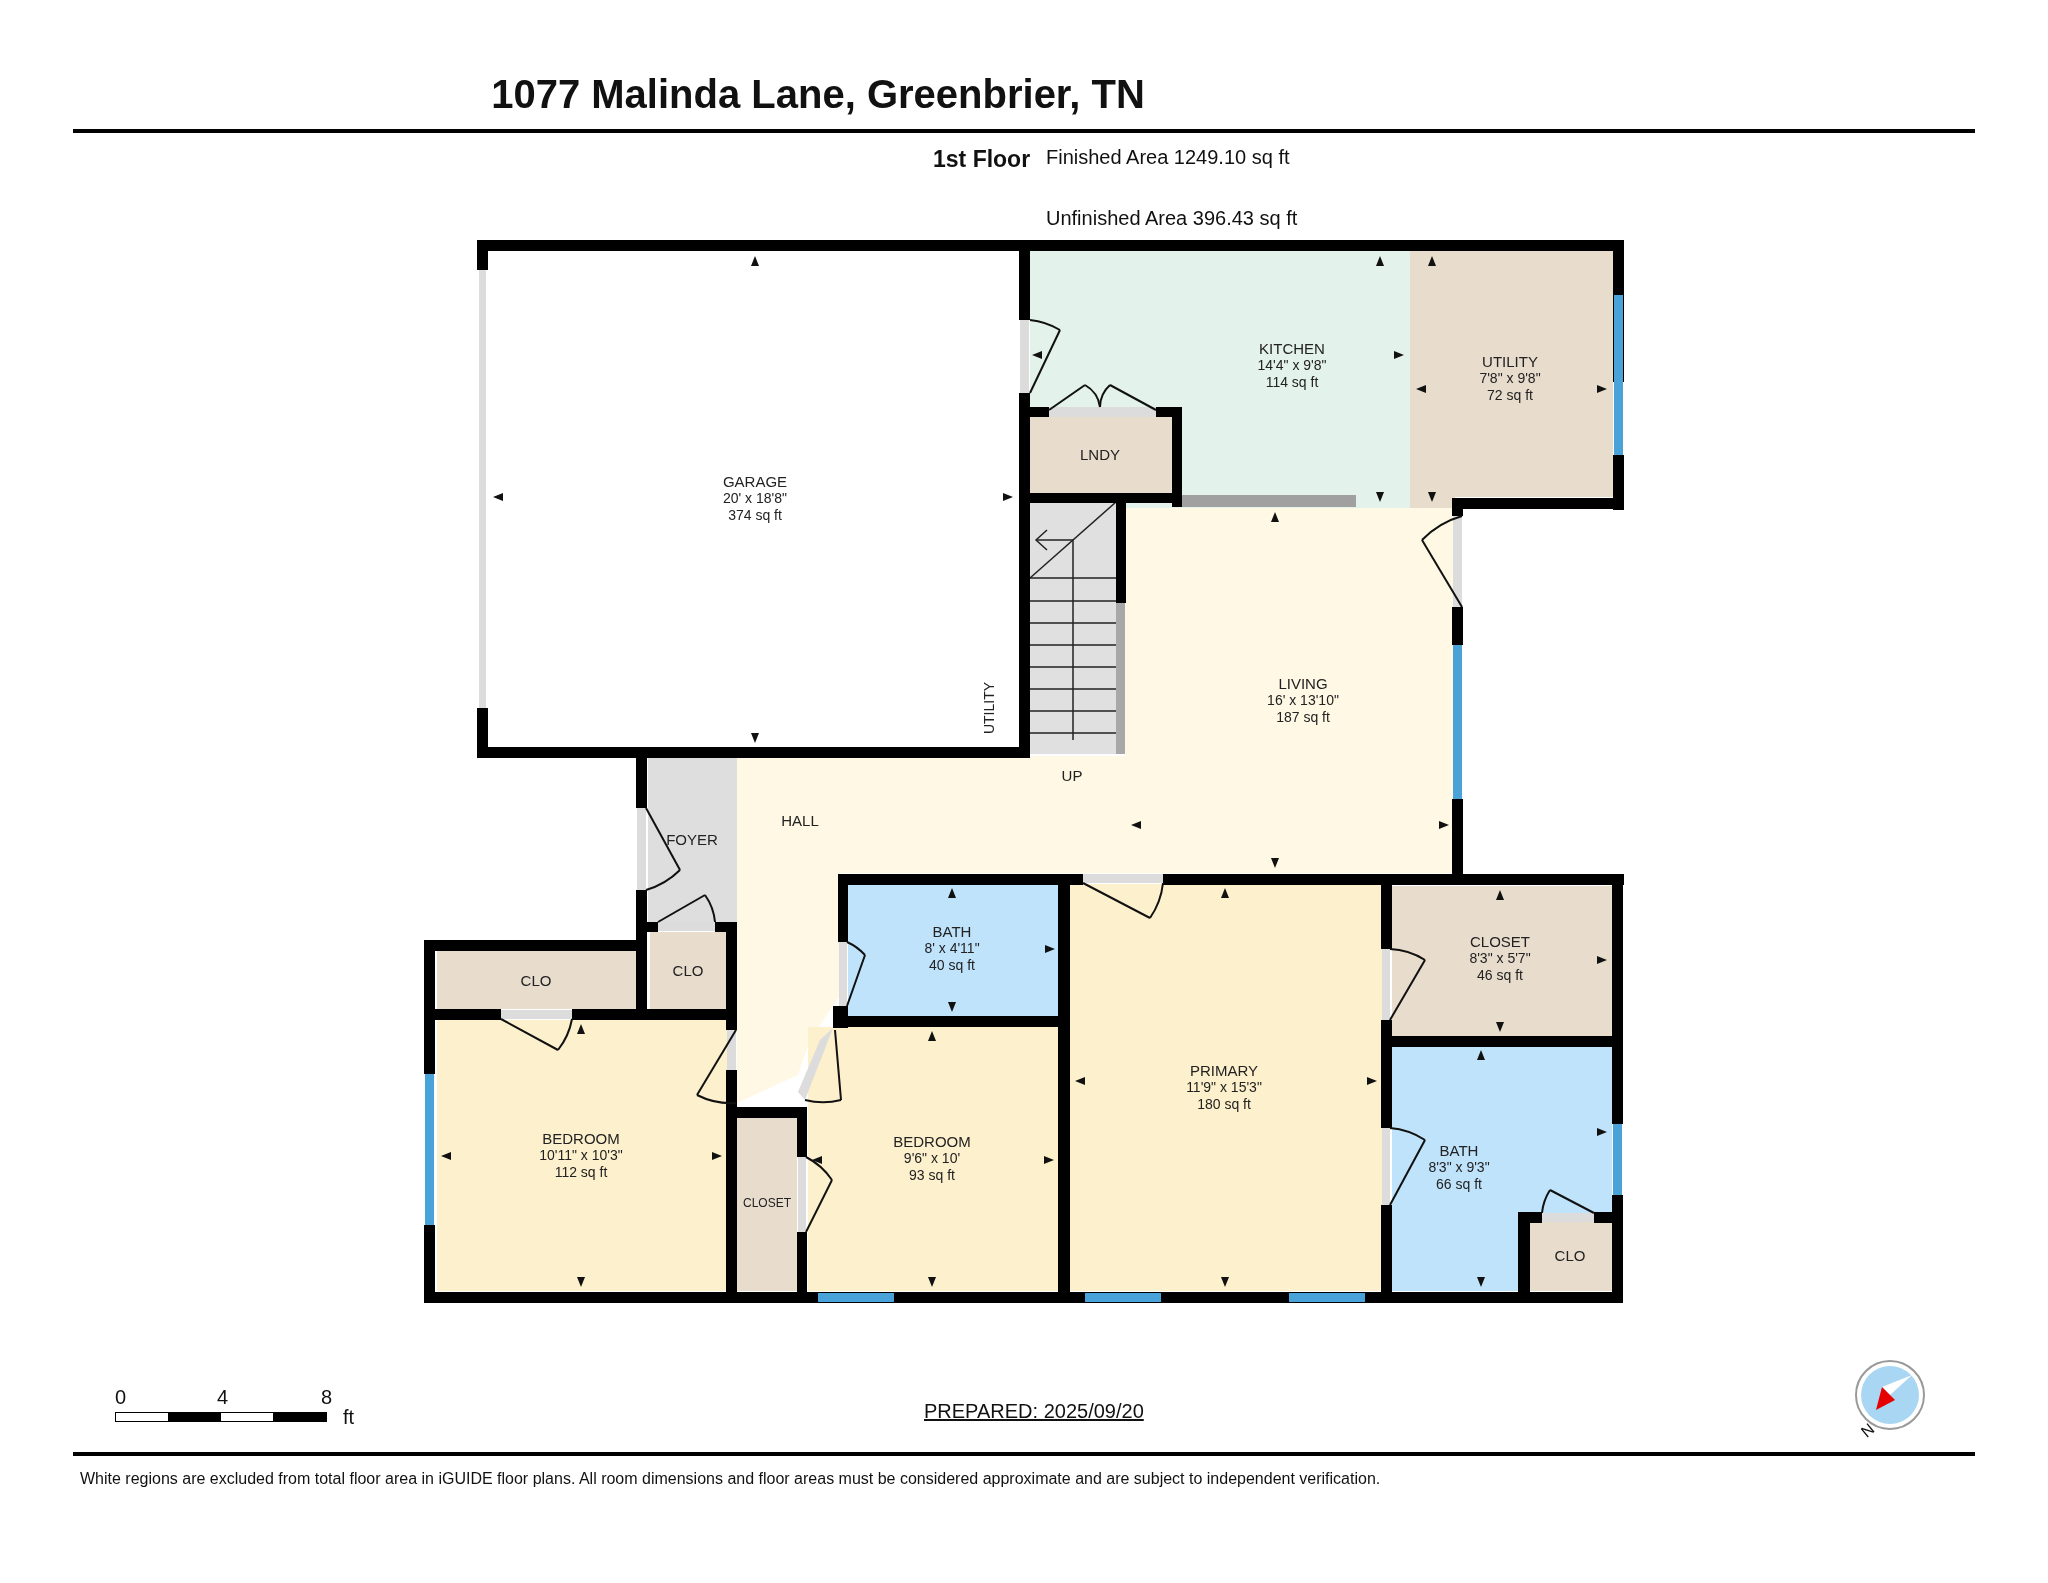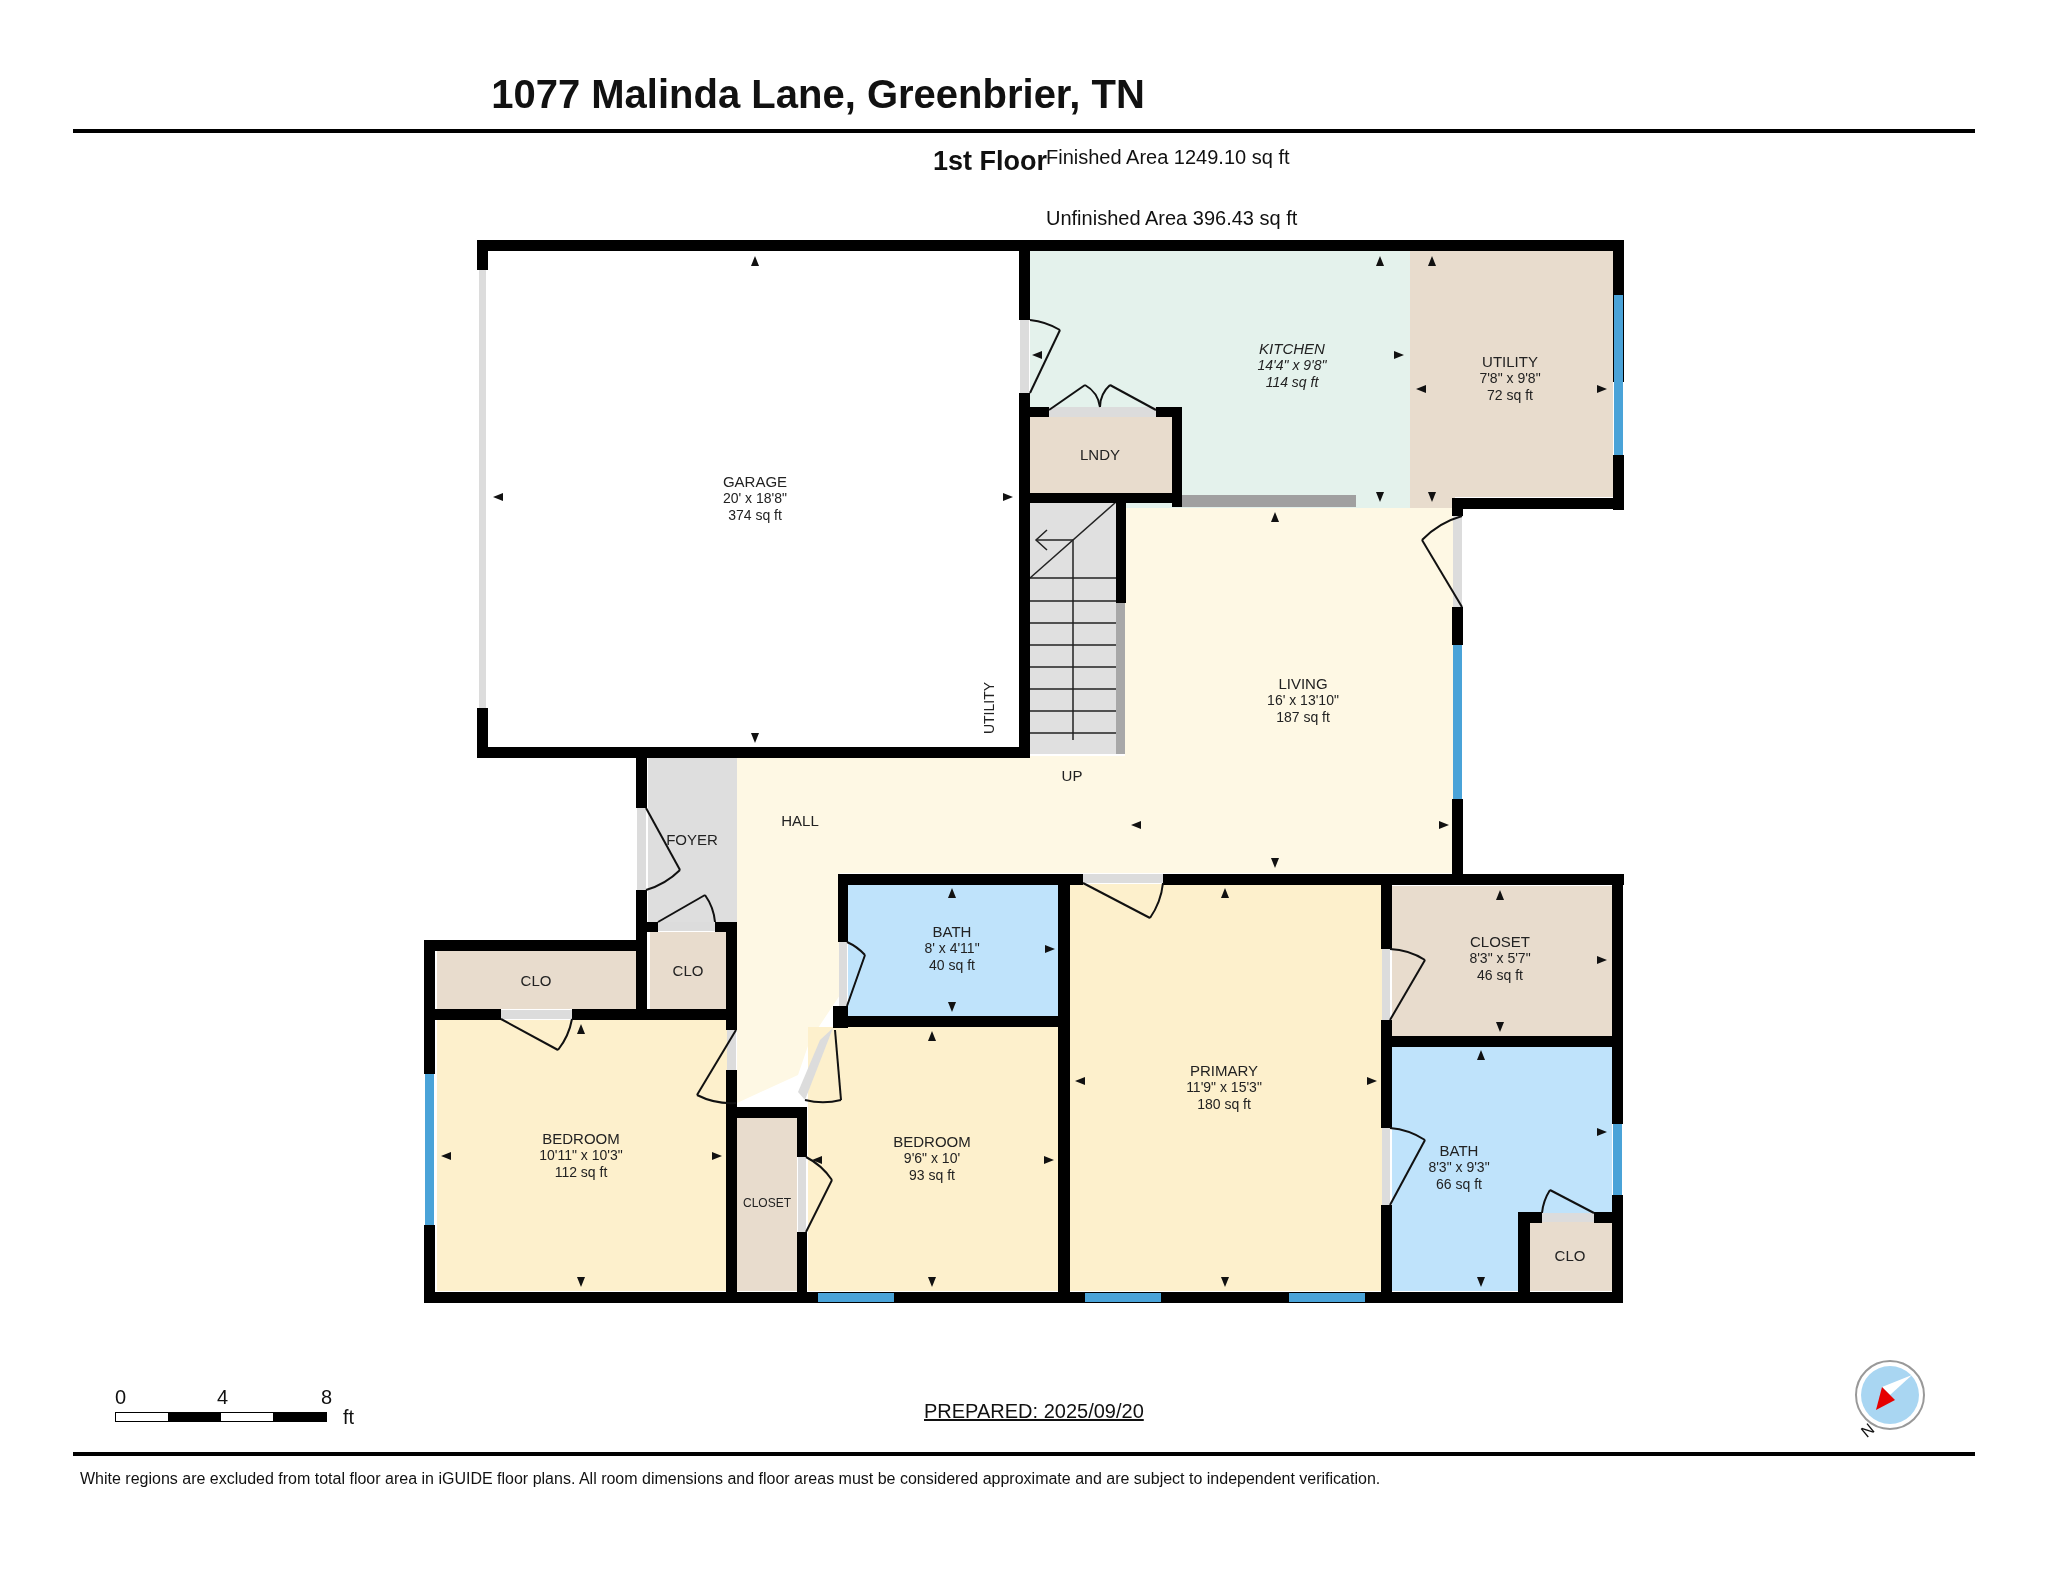--- a/index.html
+++ b/index.html
@@ -1,20 +1,20 @@
 <!DOCTYPE html>
 <html><head>
 <meta charset="utf-8">
 <style>
   html, body { margin: 0; padding: 0; background: #ffffff; }
   body { width: 2048px; height: 1583px; position: relative; overflow: hidden; font-family: "Liberation Sans", sans-serif; color: #111; }
   .abs { position: absolute; }
   .title { left: 0; width: 1636px; top: 72px; text-align: center; font-size: 40px; font-weight: bold; letter-spacing: 0px; }
   .rule { left: 73px; width: 1902px; height: 4px; background: #000; }
-  .floor-label { font-size: 27px; font-weight: bold; }
+  .floor-label { font-size: 23px; font-weight: bold; }
   .area-line { font-size: 20px; }
   .plan { left: 0; top: 0; width: 2048px; height: 1583px; }
   .room-label { font-size: 14px; text-align: center; line-height: 17px; color: #222; white-space: nowrap; transform: translate(-50%, -50%); }
   .room-label .name { font-size: 15px; }
   .small-label { font-size: 15px; color: #222; transform: translate(-50%, -50%); white-space: nowrap; }
   .scale-num { font-size: 20px; }
   .prepared { font-size: 20px; text-decoration: underline; }
   .disclaimer { font-size: 16px; left: 80px; top: 1470px; }
 </style>
 </head>
@@ -244,21 +244,21 @@
     <polygon points="1481,1287 1477,1277 1485,1277"></polygon>
     <polygon points="1607,1132 1597,1128 1597,1136"></polygon>
   </g>
 </svg>
 
 <div class="abs room-label" style="left:755px; top:498px;">
   <div class="name">GARAGE</div>
   <div>20' x 18'8"</div>
   <div>374 sq ft</div>
 </div>
-<div class="abs room-label" style="left:1292px; top:365px;font-style:italic;">
+<div class="abs room-label" style="left:1292px; top:365px;">
   <div class="name">KITCHEN</div>
   <div>14'4" x 9'8"</div>
   <div>114 sq ft</div>
 </div>
 <div class="abs room-label" style="left:1510px; top:378px;">
   <div class="name">UTILITY</div>
   <div>7'8" x 9'8"</div>
   <div>72 sq ft</div>
 </div>
 <div class="abs small-label" style="left:1100px; top:454px;">LNDY</div>

